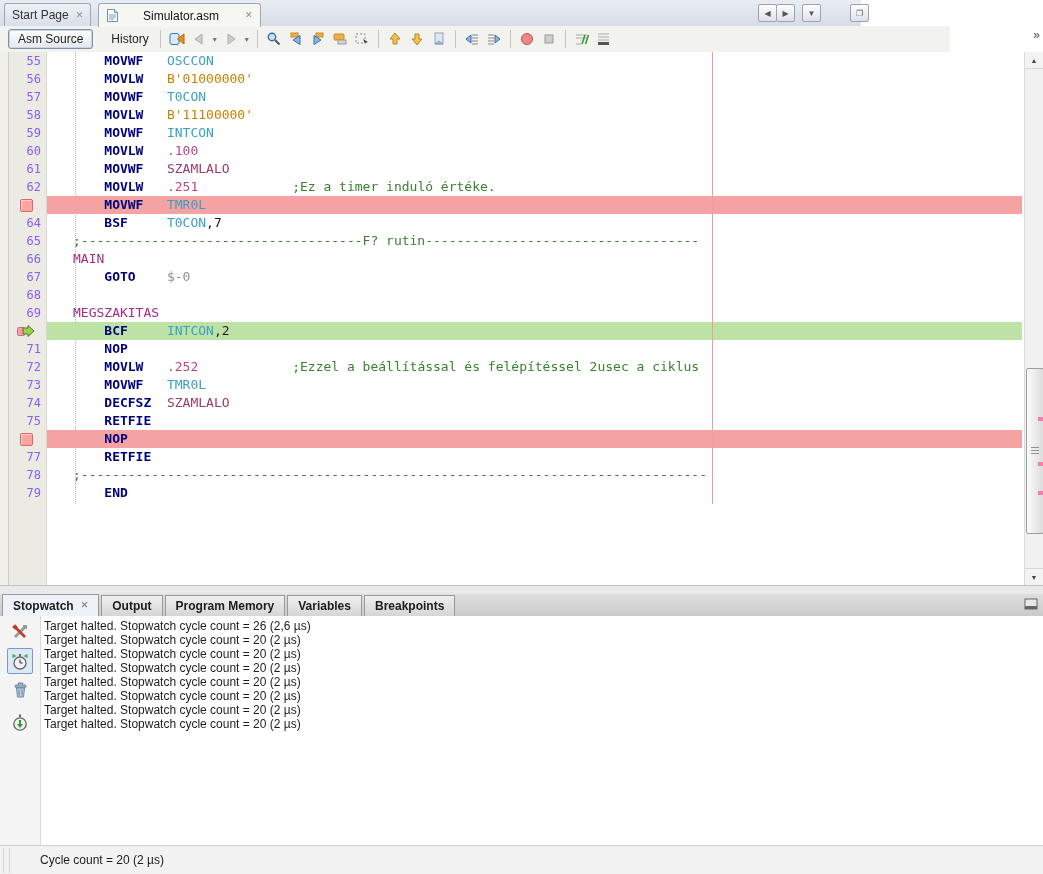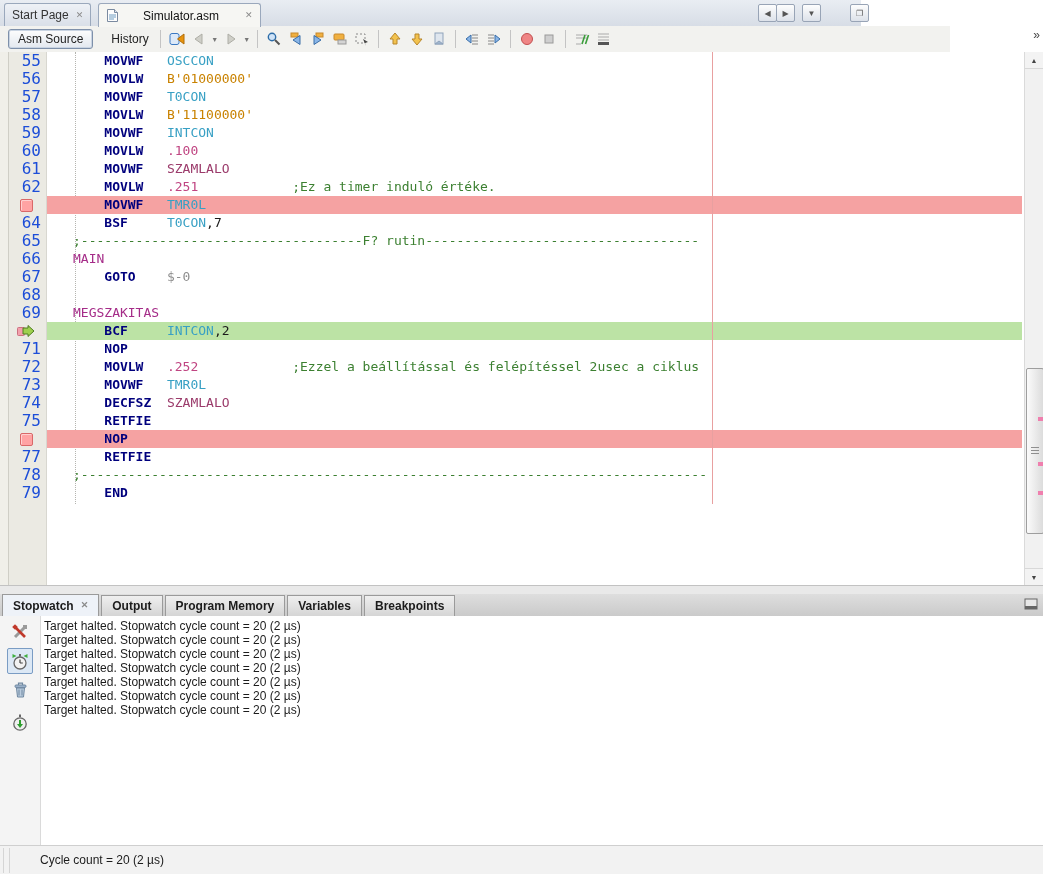--- a/index.html
+++ b/index.html
@@ -25,21 +25,21 @@
   .tsep{width:1px;height:18px;background:#c4c4c4;margin:0 5px;}
   .tbtn{width:22px;height:22px;display:flex;align-items:center;justify-content:center;}
   .tbtn svg{display:block;}
   .caretbtn{width:10px;height:22px;display:flex;align-items:center;justify-content:center;font-size:7px;color:#777;}
   .overflow{position:absolute;right:3px;top:28px;font-size:12px;color:#444;}
   
   .editor{position:absolute;left:0;top:52px;width:1043px;height:533px;background:#fff;}
   .lstrip{position:absolute;left:0;top:0;width:8px;height:533px;background:#f0efe9;border-right:1px solid #cfcec6;}
   .gutter{position:absolute;left:9px;top:0;width:37px;height:533px;background:var(--gutter_bg);border-right:1px solid #d8d7d0;}
   .grow{position:absolute;right:5px;height:18px;line-height:18px;font-family:"DejaVu Sans Mono",monospace;
-        font-size:16px;color:#1d4ed8;text-align:right;width:30px;}
+        font-size:12px;color:#8b5cf6;text-align:right;width:30px;}
   .grow.icon{text-align:center;}
   .bp-ic{display:inline-block;width:11px;height:11px;margin-top:3px;background:#ffa3a3;
          border:1px solid #d96868;border-radius:2px;box-shadow:inset 1px 1px 0 #ffd0d0;}
   .guide{position:absolute;left:75px;top:0;height:452px;border-left:1px dotted #b5b5b0;z-index:1;}
   .marginline{position:absolute;left:712px;top:0;height:452px;border-left:1px solid var(--margin_line);z-index:3;}
   .crow{position:absolute;left:47px;width:975px;height:18px;z-index:2;}
   .crow.hl-pink{background:var(--breakpoint_row);}
   .crow.hl-green{background:var(--pc_row);}
   .ctext{position:absolute;left:26px;top:0;height:18px;line-height:18px;white-space:pre;
          font-family:"DejaVu Sans Mono",monospace;font-size:13px;}
@@ -419,20 +419,21 @@
     <div class="tool" style="margin-top:8px;">
       <svg width="18" height="19" viewBox="0 0 18 19">
         <rect x="8" y="1.5" width="2" height="2.5" fill="#666"></rect>
         <circle cx="9" cy="11" r="6.2" fill="#efefef" stroke="#666" stroke-width="1.3"></circle>
         <line x1="9" y1="7" x2="9" y2="12" stroke="#2e9e2e" stroke-width="2"></line>
         <polygon points="6,11 12,11 9,15" fill="#2e9e2e"></polygon>
       </svg>
     </div>
   </div>
   <div class="msgs" id="msgs">
+      <div class="msg">Target halted. Stopwatch cycle count = 26 (2,6 µs)</div>
       <div class="msg">Target halted. Stopwatch cycle count = 20 (2 µs)</div>
       <div class="msg">Target halted. Stopwatch cycle count = 20 (2 µs)</div>
       <div class="msg">Target halted. Stopwatch cycle count = 20 (2 µs)</div>
       <div class="msg">Target halted. Stopwatch cycle count = 20 (2 µs)</div>
       <div class="msg">Target halted. Stopwatch cycle count = 20 (2 µs)</div>
       <div class="msg">Target halted. Stopwatch cycle count = 20 (2 µs)</div>
       <div class="msg">Target halted. Stopwatch cycle count = 20 (2 µs)</div>
     </div>
 </div>
 

